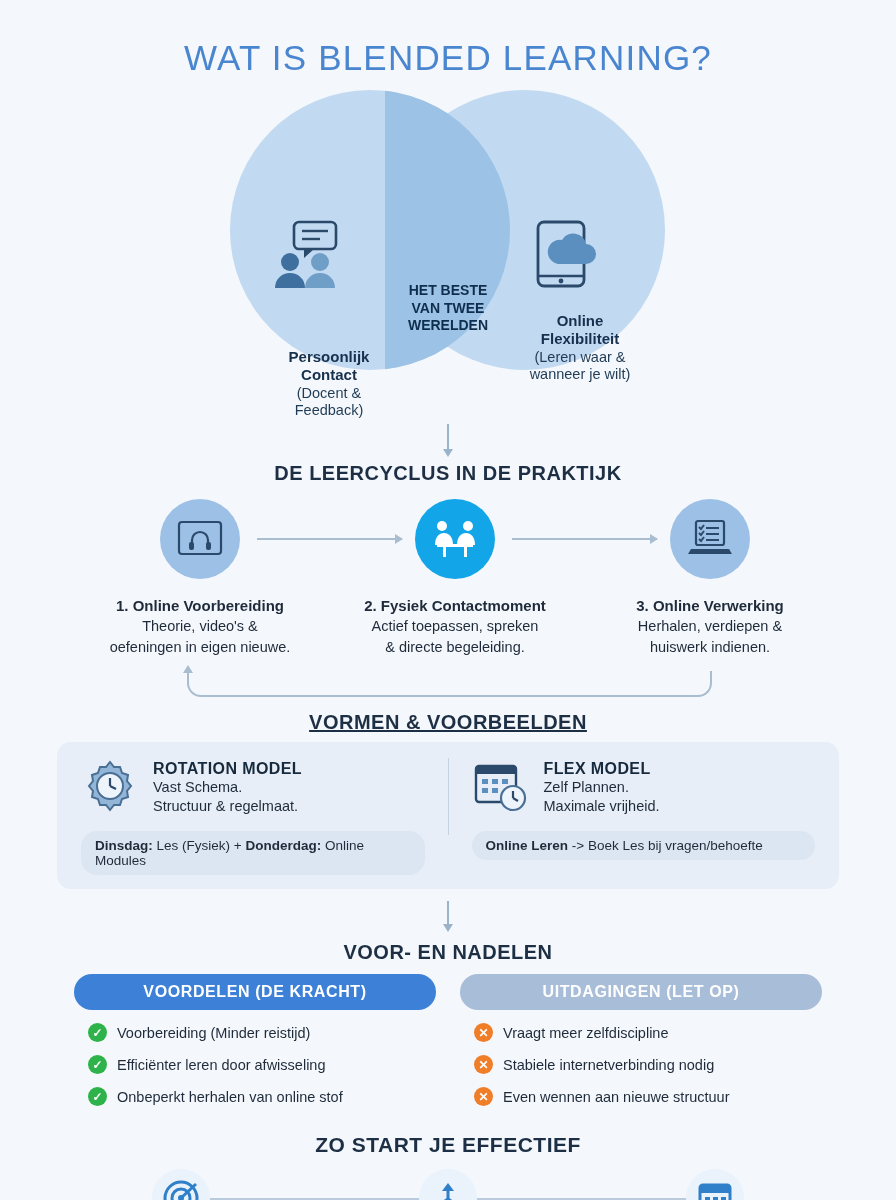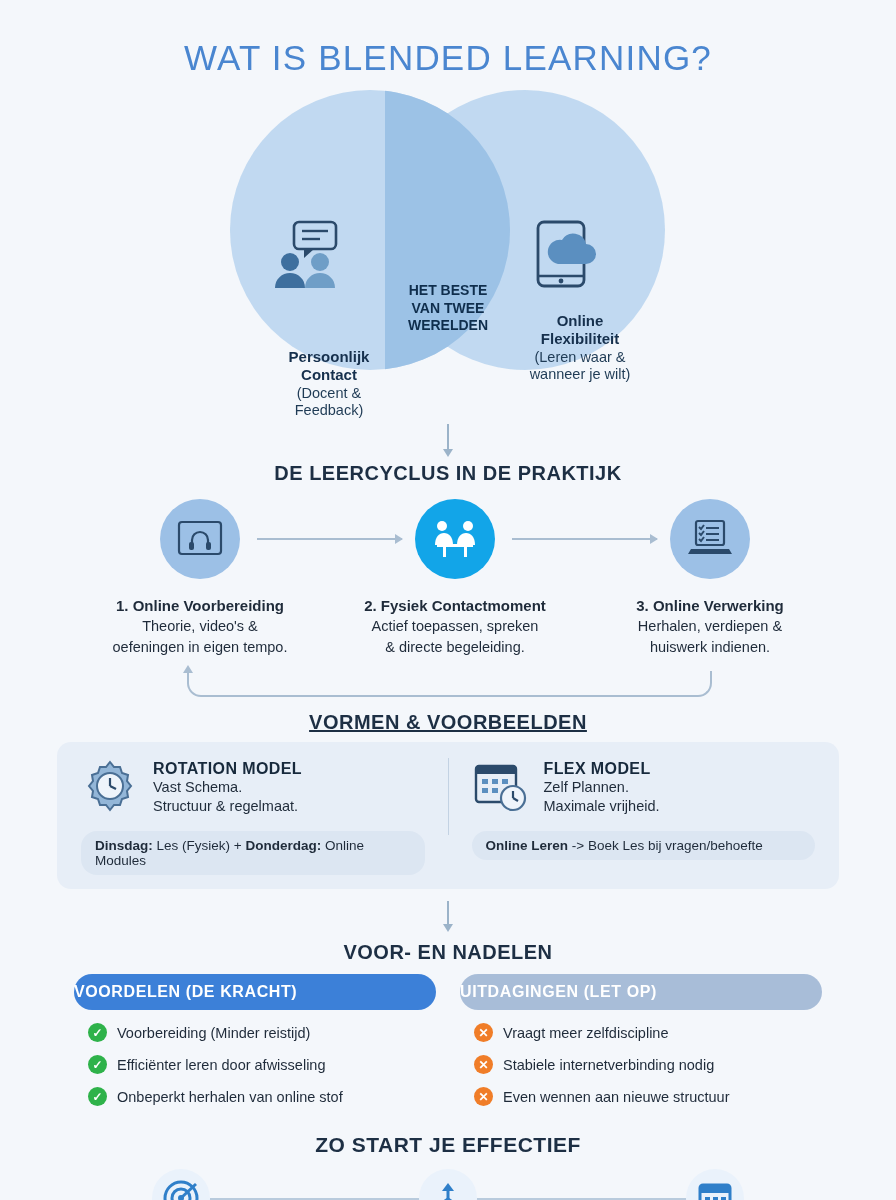--- a/index.html
+++ b/index.html
@@ -188,21 +188,21 @@
     padding: 7px 14px;
     font-size: 13.5px;
   }
   .model-pill b { font-weight: bold; }
 
   
   .pc-row { display: flex; gap: 24px; margin: 10px 74px 0 74px; }
   .pc-col { flex: 1; }
   .pc-header {
     border-radius: 20px;
-    text-align: left;
+    text-align: center;
     color: #fff;
     font-weight: bold;
     font-size: 16px;
     letter-spacing: .6px;
     padding: 9px 0;
   }
   .pc-pros-head { background: #3c80d8; }
   .pc-cons-head { background: #a8bdd8; }
   .pc-list { margin-top: 13px; }
   .pc-item {
@@ -332,21 +332,21 @@
       <line x1="19" y1="21" x2="32" y2="21" stroke="#2b4a6b" stroke-width="2"></line>
       <path d="M12 8l2 2 3-4" fill="none" stroke="#2b4a6b" stroke-width="2"></path>
       <path d="M12 14l2 2 3-4" fill="none" stroke="#2b4a6b" stroke-width="2"></path>
       <path d="M12 20l2 2 3-4" fill="none" stroke="#2b4a6b" stroke-width="2"></path>
     </svg>
   </div>
 
   <div class="cycle-caption cap-a">
     <div class="cc-title">1. Online Voorbereiding</div>
     <div class="cc-desc">Theorie, video's &amp;</div>
-    <div class="cc-desc">oefeningen in eigen tempo.</div>
+    <div class="cc-desc">oefeningen in eigen nieuwe.</div>
   </div>
   <div class="cycle-caption cap-b">
     <div class="cc-title">2. Fysiek Contactmoment</div>
     <div class="cc-desc">Actief toepassen, spreken</div>
     <div class="cc-desc">&amp; directe begeleiding.</div>
   </div>
   <div class="cycle-caption cap-c">
     <div class="cc-title">3. Online Verwerking</div>
     <div class="cc-desc">Herhalen, verdiepen &amp;</div>
     <div class="cc-desc">huiswerk indienen.</div>

